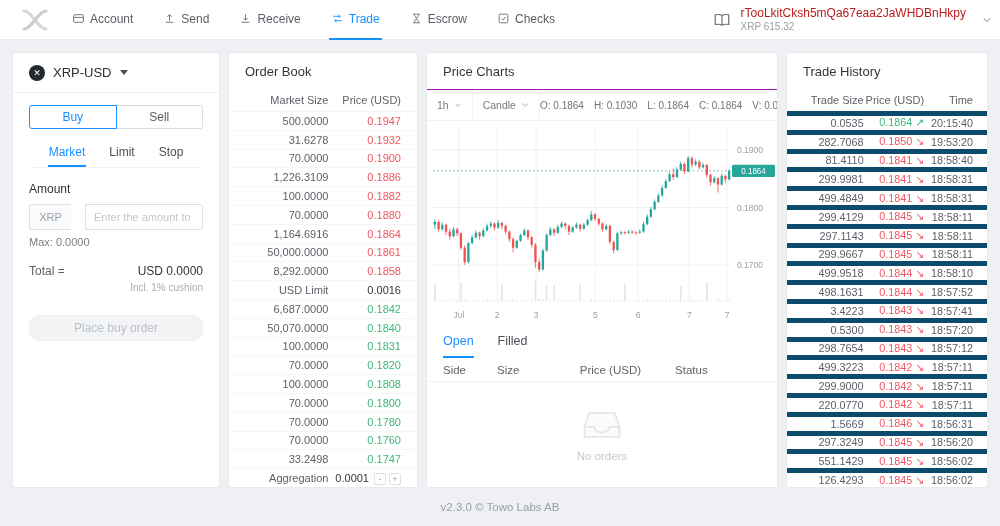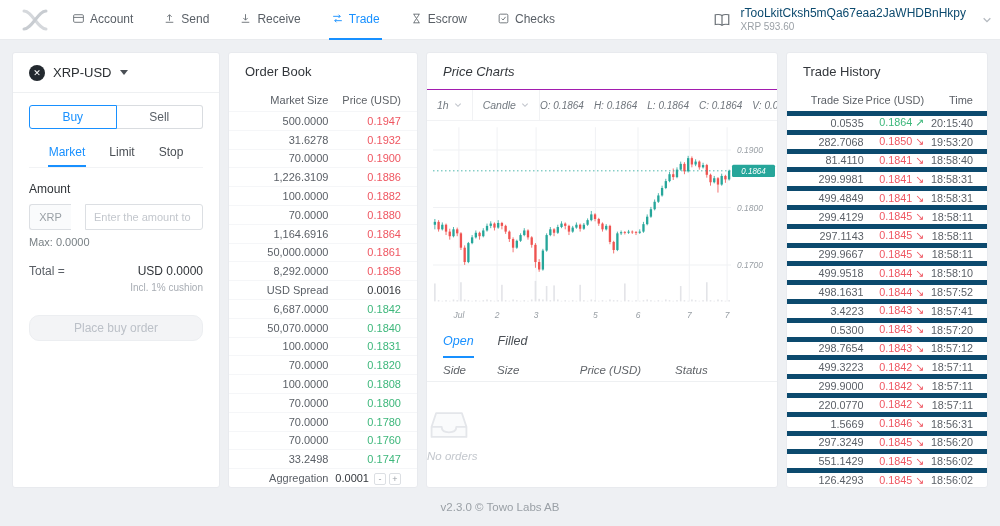--- a/index.html
+++ b/index.html
@@ -10,21 +10,21 @@
   .header { height:40px; background:#fff; display:flex; align-items:center; padding:0 8px; border-bottom:1px solid #e9ebee; }
   .logo { width:26px; height:22px; margin:0 22px 0 14px; flex:0 0 auto; }
   .nav { display:flex; align-items:stretch; height:40px; }
   .nav-item { display:flex; align-items:center; gap:5px; padding:0 2px; margin-right:26px; font-size:12px; color:#595f66; cursor:pointer; border-bottom:2px solid transparent; }
   .nav-item svg { width:13px; height:13px; stroke:#6a7076; }
   .nav-item.active { color:#1890ff; border-bottom-color:#1890ff; }
   .nav-item.active svg { stroke:#1890ff; }
   .wallet { margin-left:auto; display:flex; align-items:center; gap:10px; }
   .wallet svg.book { width:18px; height:16px; stroke:#6a7076; }
   .wallet-texts { display:flex; flex-direction:column; line-height:1.25; }
-  .wallet-addr { font-size:12px; color:#0c4a6e; }
+  .wallet-addr { font-size:12px; color:#b91c1c; }
   .wallet-bal { font-size:10px; color:#9aa0a6; }
   .wallet-chevron { width:10px; height:10px; stroke:#b5bac0; margin-left:6px; }
 
   
   .main { display:flex; gap:8px; padding:12px 12px 0 12px; }
   .panel { background:#fff; border:1px solid #e8eaee; border-radius:3px; height:436px; overflow:hidden; display:flex; flex-direction:column; }
   .panel-title { height:36px; display:flex; align-items:center; padding:0 16px; font-size:13px; color:#33373c; flex:0 0 auto; }
   .footer { height:38px; display:flex; align-items:center; justify-content:center; font-size:11.5px; color:#9aa0a6; }
 
   
@@ -61,33 +61,33 @@
   .ob-row { flex:1; display:flex; align-items:center; padding:0 16px; font-size:11px; border-top:1px solid #f5f6f8; cursor:pointer; white-space:nowrap; }
   .col-size { flex:1.15; text-align:right; color:#5a5f66; }
   .col-price { flex:1; text-align:right; }
   .price-red { color:#ef5661; }
   .price-green { color:#3db77b; }
   .price-dark { color:#33373c; }
   .agg-buttons { display:inline-flex; gap:3px; margin-left:5px; }
   .agg-btn { width:12px; height:12px; border:1px solid #dcdfe3; border-radius:2px; background:#fff; color:#9aa0a6; font-size:9px; line-height:10px; text-align:center; cursor:pointer; }
 
   
-  .charts-panel { flex:1; min-width:0;font-style:italic; }
+  .charts-panel { flex:1; min-width:0; }
   .chart-toolbar { height:32px; border-top:1px solid #a21caf; border-bottom:1px solid #f1f2f4; display:flex; align-items:center; font-size:10.5px; color:#737a81; flex:0 0 auto; }
   .tb-cell { height:100%; display:flex; align-items:center; gap:5px; padding:0 10px; border-right:1px solid #f1f2f4; cursor:pointer; }
   .tb-chevron { width:8px; height:8px; stroke:#c0c4cb; }
   .ohlcv { margin-left:auto; display:flex; gap:10px; padding-right:10px; font-size:10px; color:#6f757c; white-space:nowrap; }
   .chart-area { height:205px; flex:0 0 auto; }
   .chart-area svg { display:block; }
   .orders-tabs { display:flex; gap:24px; padding:0 16px; height:32px; align-items:stretch; flex:0 0 auto; }
   .orders-tab { display:flex; align-items:center; font-size:12.5px; color:#4a4f55; border-bottom:2px solid transparent; cursor:pointer; }
   .orders-tab.active { color:#1890ff; border-bottom-color:#1890ff; }
   .orders-header { display:flex; padding:0 16px; height:24px; align-items:center; font-size:11.5px; color:#5f6368; border-bottom:1px solid #eef0f2; flex:0 0 auto; }
   .oh-side { flex:0 0 17%; } .oh-size { flex:0 0 26%; } .oh-price { flex:0 0 30%; } .oh-status { flex:1; }
-  .orders-empty { flex:1; display:flex; flex-direction:column; justify-content:center; gap:8px; }
+  .orders-empty { flex:1; display:flex; flex-direction:column; align-items:center; justify-content:center; gap:8px; }
   .orders-empty .empty-text { font-size:11.5px; color:#c3c7cd; }
 
   
   .history-panel { width:202px; flex:0 0 auto; }
   .th-header { display:flex; padding:0 14px; height:22px; align-items:center; font-size:11px; color:#5f6368; flex:0 0 auto; white-space:nowrap; }
   .th-table { flex:1; display:flex; flex-direction:column; min-height:0; }
   .th-row { flex:1; display:flex; align-items:center; padding:0 14px; font-size:10.8px; border-top:5px solid #0c4a6e; white-space:nowrap; }
   .thc-size { flex:1.22; text-align:right; color:#5a5f66; }
   .thc-price { flex:1.18; text-align:right; }
   .thc-time { flex:0.95; text-align:right; color:#5a5f66; }
@@ -150,21 +150,21 @@
         <span>Checks</span>
       </div>
     </div>
   <div class="wallet">
     <svg class="book" viewBox="0 0 24 20" fill="none" stroke-width="1.6">
       <path d="M12 4 C10 2.5 6.5 2.5 3 3 v13 c3.5-.5 7-.5 9 1 2-1.5 5.5-1.5 9-1 V3 c-3.5-.5-7-.5-9 1 z"></path>
       <path d="M12 4 v13"></path>
     </svg>
     <div class="wallet-texts">
       <span class="wallet-addr">rTooLkitCksh5mQa67eaa2JaWHDBnHkpy</span>
-      <span class="wallet-bal">XRP 593.60</span>
+      <span class="wallet-bal">XRP 615.32</span>
     </div>
     <svg class="wallet-chevron" viewBox="0 0 12 12" fill="none" stroke-width="1.6">
       <path d="M2 4 l4 4 4-4"></path>
     </svg>
   </div>
 </div>
 
 <div class="main">
 
   <div class="panel trade-panel">
@@ -235,21 +235,21 @@
         </div>
         <div class="ob-row">
           <span class="col-size">50,000.0000</span>
           <span class="col-price"><span class="price-red">0.1861</span></span>
         </div>
         <div class="ob-row">
           <span class="col-size">8,292.0000</span>
           <span class="col-price"><span class="price-red">0.1858</span></span>
         </div>
         <div class="ob-row">
-          <span class="col-size">USD Spread</span>
+          <span class="col-size">USD Limit</span>
           <span class="col-price"><span class="price-dark">0.0016</span></span>
         </div>
         <div class="ob-row">
           <span class="col-size">6,687.0000</span>
           <span class="col-price"><span class="price-green">0.1842</span></span>
         </div>
         <div class="ob-row">
           <span class="col-size">50,070.0000</span>
           <span class="col-price"><span class="price-green">0.1840</span></span>
         </div>
@@ -301,21 +301,21 @@
           </svg>
       </div>
       <div class="tb-cell">
         <span>Candle</span>
         <svg class="tb-chevron" viewBox="0 0 12 12" fill="none" stroke-width="1.6">
             <path d="M2 4 l4 4 4-4"></path>
           </svg>
       </div>
       <div class="ohlcv" id="ohlcv">
           <span>O: 0.1864</span>
-          <span>H: 0.1864</span>
+          <span>H: 0.1030</span>
           <span>L: 0.1864</span>
           <span>C: 0.1864</span>
           <span>V: 0.0535</span>
         </div>
     </div>
     <div class="chart-area" id="chart-area">
         <svg width="100%" height="205" viewBox="0 0 350 200" preserveAspectRatio="none" font-family="Liberation Sans, sans-serif">
           <line x1="31.9" y1="6" x2="31.9" y2="176" stroke="#f0f1f4" stroke-width="1"></line>
           <text x="31.9" y="192" font-size="8.5" fill="#9aa0a6" text-anchor="middle">Jul</text>
           <line x1="70.1" y1="6" x2="70.1" y2="176" stroke="#f0f1f4" stroke-width="1"></line>

